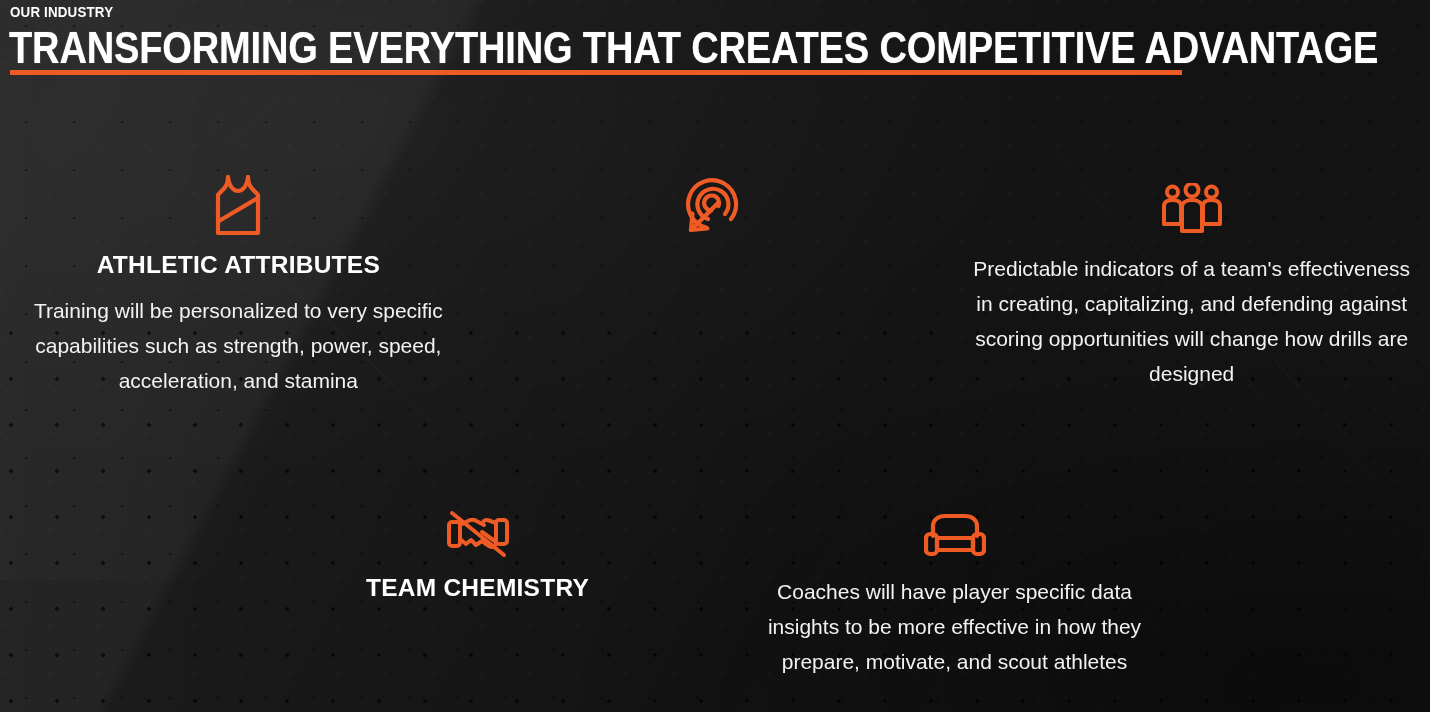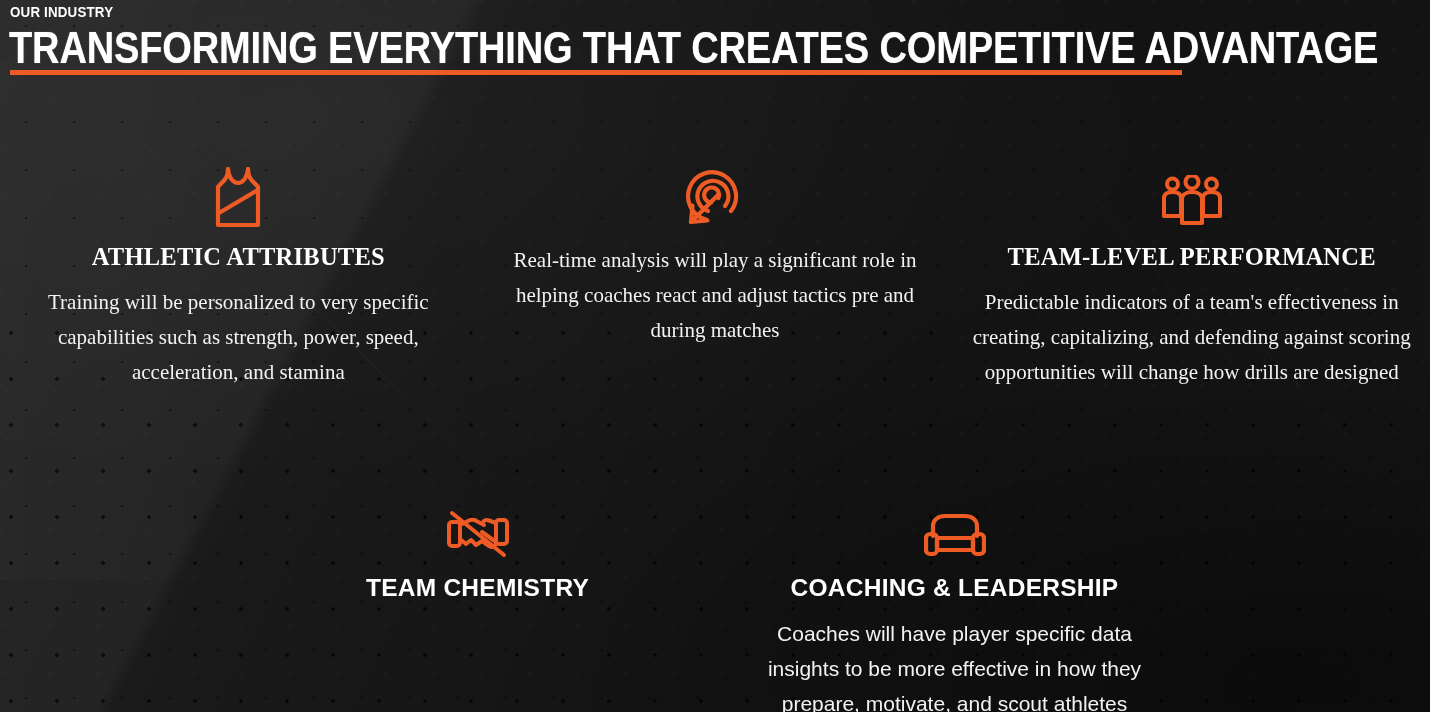--- a/index.html
+++ b/index.html
@@ -132,21 +132,21 @@
     width: 1172px; height: 5px;
     background: #ef5b25;
   }
 
   
   .row {
     position: absolute;
     display: flex;
     width: 1430px;
   }
-  .row-top    { top: 167px; left: 0; font-family: Liberation Serif, serif; }
+  .row-top    { top: 175px; left: 0; }
   .row-bottom { top: 498px; left: 0; }
 
   .card {
     text-align: center;
     padding: 0 14px;
   }
   .row-top .card    { width: 477px; }
   .row-bottom .card { width: 477px; }
   .row-bottom .spacer-left  { width: 239px; }
   .row-bottom .spacer-right { width: 237px; }
@@ -219,35 +219,33 @@
     <div class="card">
       <div class="card-icon">
         <svg width="62" height="64" viewBox="0 0 62 64" fill="none" stroke="#ef5b25" stroke-width="4.2" stroke-linejoin="round" stroke-linecap="round">
           <path d="M22 54.5 A24 24 0 1 1 47 46"></path>
           <path d="M24 46 A15.5 15.5 0 1 1 41 41"></path>
           <path d="M27 37.5 A7.5 7.5 0 1 1 34.5 33"></path>
           <path d="M7 57 L34 30"></path>
           <path d="M7 57 L8.5 40.5 M7 57 L23.5 55.5"></path>
         </svg>
       </div>
-      <div class="card-body">Real-time analysis will play a significant role in helping coaches react and adjust tactics pre and during matches</div>
     </div>
 
     <div class="card">
       <div class="card-icon">
         <svg width="64" height="54" viewBox="0 0 64 54" fill="none" stroke="#ef5b25" stroke-width="4" stroke-linejoin="round" stroke-linecap="round">
           <circle cx="12.5" cy="9" r="5.5"></circle>
           <path d="M4 23 C4 19 7.5 17 12.5 17 C17.5 17 21 19 21 23 L21 41 L4 41 Z"></path>
           <circle cx="51.5" cy="9" r="5.5"></circle>
           <path d="M43 23 C43 19 46.5 17 51.5 17 C56.5 17 60 19 60 23 L60 41 L43 41 Z"></path>
           <circle cx="32" cy="7" r="6.5"></circle>
           <path d="M22 24 C22 19.5 26.5 17 32 17 C37.5 17 42 19.5 42 24 L42 48 L22 48 Z"></path>
         </svg>
       </div>
-      <div class="card-title">TEAM-LEVEL PERFORMANCE</div>
       <div class="card-body">Predictable indicators of a team's effectiveness in creating, capitalizing, and defending against scoring opportunities will change how drills are designed</div>
     </div>
 
   </div>
 
   <div class="row row-bottom">
 
     <div class="spacer-left"></div>
 
     <div class="card">
@@ -267,21 +265,20 @@
 
     <div class="card">
       <div class="card-icon">
         <svg width="62" height="48" viewBox="0 0 62 48" fill="none" stroke="#ef5b25" stroke-width="4.2" stroke-linejoin="round" stroke-linecap="round">
           <path d="M9 24 L9 14 C9 8 14 4 21 4 L41 4 C48 4 53 8 53 14 L53 24"></path>
           <rect x="2" y="22" width="11" height="20" rx="4"></rect>
           <rect x="49" y="22" width="11" height="20" rx="4"></rect>
           <rect x="13" y="26" width="36" height="12" rx="2.5"></rect>
         </svg>
       </div>
-      <div class="card-title">COACHING &amp; LEADERSHIP</div>
       <div class="card-body card-body-narrow">Coaches will have player specific data insights to be more effective in how they prepare, motivate, and scout athletes</div>
     </div>
 
     <div class="spacer-right"></div>
 
   </div>
 
 </div>
 
 </body></html>

